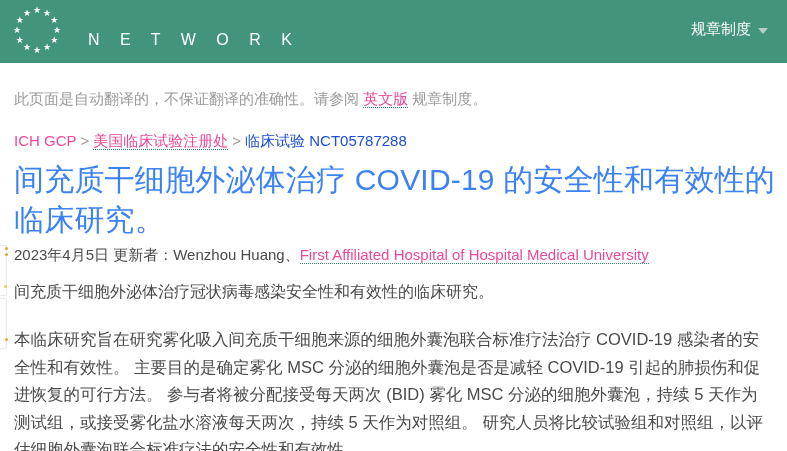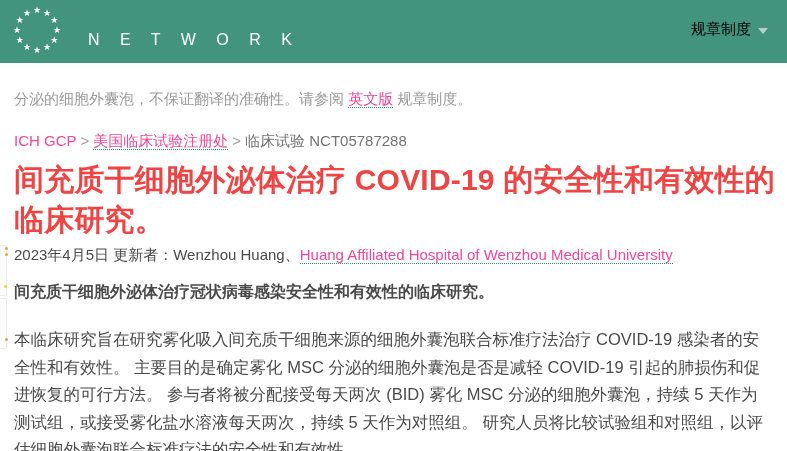--- a/index.html
+++ b/index.html
@@ -41,21 +41,21 @@
     color: #f2f7f5; font-size: 14px; font-weight: 400; letter-spacing: 0.3px;
   }
   .brand-line2 {
     position: absolute; left: 88px; top: 31px;
     color: #ffffff; font-size: 16px; font-weight: 500; letter-spacing: 8px;
   }
   .header-nav {
     position: absolute; right: 19px; top: 20px;
     display: flex; align-items: center; gap: 7px; cursor: pointer;
   }
-  .header-nav .nav-label { color: #000000; font-size: 15px; }
+  .header-nav .nav-label { color: #ffffff; font-size: 15px; }
   .chevron-down {
     width: 0; height: 0; margin-top: 2px;
     border-left: 5px solid transparent; border-right: 5px solid transparent;
     border-top: 6px solid #b9cfc6;
   }
 
   
   .notice {
     position: absolute; left: 14px; top: 90px; width: 760px;
     color: #9a9a9a; font-size: 15px;
@@ -63,37 +63,37 @@
   .green-link {
     color: #ec4899; text-decoration: none;
     border-bottom: 1px dotted #2E8C70; cursor: pointer;
   }
   .green-link.no-underline { border-bottom: none; margin-top: 48px; }
 
   .breadcrumb {
     position: absolute; left: 14px; top: 132px; width: 760px;
     font-size: 15px; color: #8a8a8a;
   }
-  .breadcrumb .crumb-current { color: #737373; }
+  .breadcrumb .crumb-current { color: #1d4ed8; }
   .breadcrumb .sep { color: #9a9a9a; padding: 0 4px; }
 
   .page-title {
     position: absolute; left: 14px; top: 160px; width: 762px;
-    color: #ef4444; font-size: 30px; font-weight: 700; line-height: 40px;
+    color: #3b82f6; font-size: 30px; font-weight: 400; line-height: 40px;
     letter-spacing: 0.2px;
   }
 
   .date-line {
     position: absolute; left: 14px; top: 246px; width: 760px;
     color: #4a4a4a; font-size: 15px;
   }
 
   .summary {
     position: absolute; left: 14px; top: 280px; width: 760px;
-    color: #4a4a4a; font-size: 16px; line-height: 24px; font-weight: bold;
+    color: #4a4a4a; font-size: 16px; line-height: 24px;
   }
 
   .description {
     position: absolute; left: 14px; top: 326px; width: 754px;
     color: #4a4a4a; font-size: 16.5px; line-height: 27.5px;
   }
 
   
   .share-box {
     position: absolute; left: -5px; width: 12px; height: 51px;
@@ -128,27 +128,27 @@
     <span>★</span>
     <span>★</span>
   </div>
   <div class="brand-line2">N E T W O R K</div>
   <div class="header-nav">
     <span class="nav-label">规章制度</span>
     <span class="chevron-down"></span>
   </div>
 </div>
 
-<div class="notice"><span>分泌的细胞外囊泡，不保证翻译的准确性。请参阅 </span><a class="green-link">英文版</a><span> 规章制度。</span></div>
+<div class="notice"><span>此页面是自动翻译的，不保证翻译的准确性。请参阅 </span><a class="green-link">英文版</a><span> 规章制度。</span></div>
 
 <div class="breadcrumb"><a class="green-link no-underline">ICH GCP</a><span class="sep">&gt;</span><a class="green-link">美国临床试验注册处</a><span class="sep">&gt;</span><span class="crumb-current">临床试验 NCT05787288</span></div>
 
 <h1 class="page-title">间充质干细胞外泌体治疗 COVID-19 的安全性和有效性的临床研究。</h1>
 
-<div class="date-line"><span>2023年4月5日</span><span> </span><span>更新者：</span><span>Wenzhou Huang、</span><a class="green-link">Huang Affiliated Hospital of Wenzhou Medical University</a></div>
+<div class="date-line"><span>2023年4月5日</span><span> </span><span>更新者：</span><span>Wenzhou Huang、</span><a class="green-link">First Affiliated Hospital of Hospital Medical University</a></div>
 
 <p class="summary">间充质干细胞外泌体治疗冠状病毒感染安全性和有效性的临床研究。</p>
 
 <p class="description">本临床研究旨在研究雾化吸入间充质干细胞来源的细胞外囊泡联合标准疗法治疗 COVID-19 感染者的安全性和有效性。 主要目的是确定雾化 MSC 分泌的细胞外囊泡是否是减轻 COVID-19 引起的肺损伤和促进恢复的可行方法。 参与者将被分配接受每天两次 (BID) 雾化 MSC 分泌的细胞外囊泡，持续 5 天作为测试组，或接受雾化盐水溶液每天两次，持续 5 天作为对照组。 研究人员将比较试验组和对照组，以评估细胞外囊泡联合标准疗法的安全性和有效性。</p>
 
 <div class="share-box one"></div>
 <div class="share-box two"></div>
 <span class="share-dot dot-a"></span>
 <span class="share-dot dot-b"></span>
 <span class="share-dot dot-c"></span>

